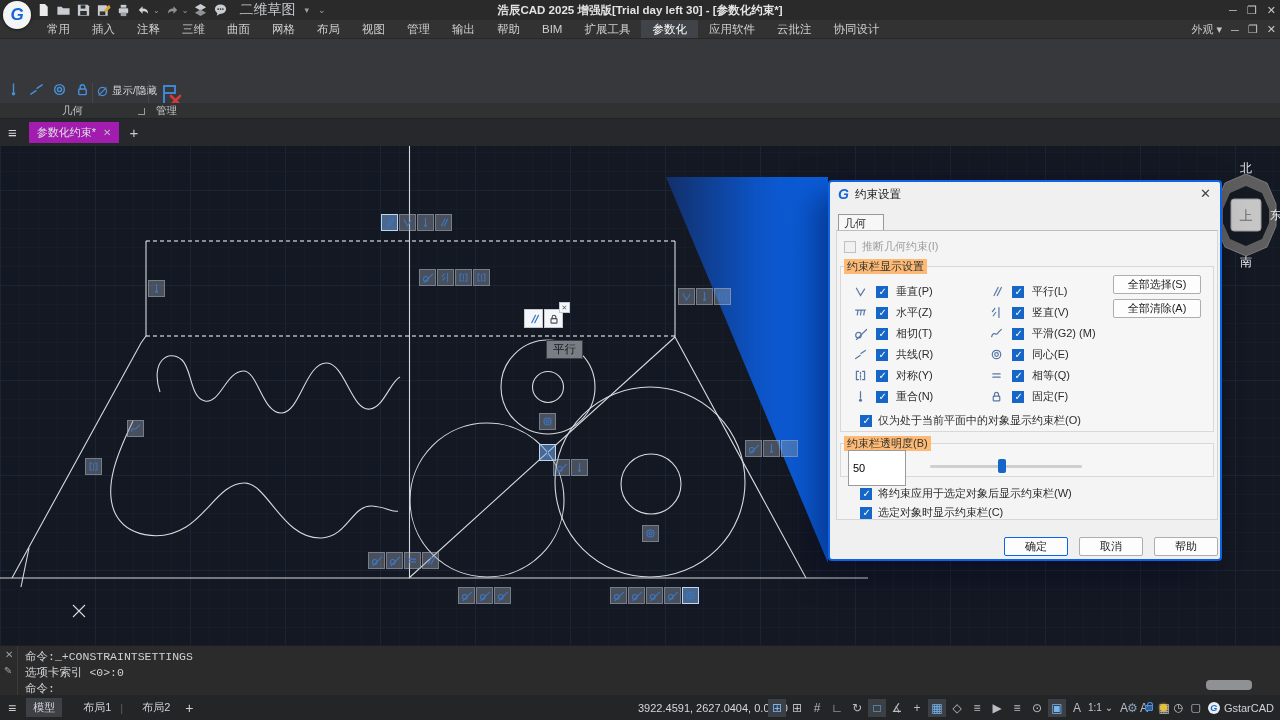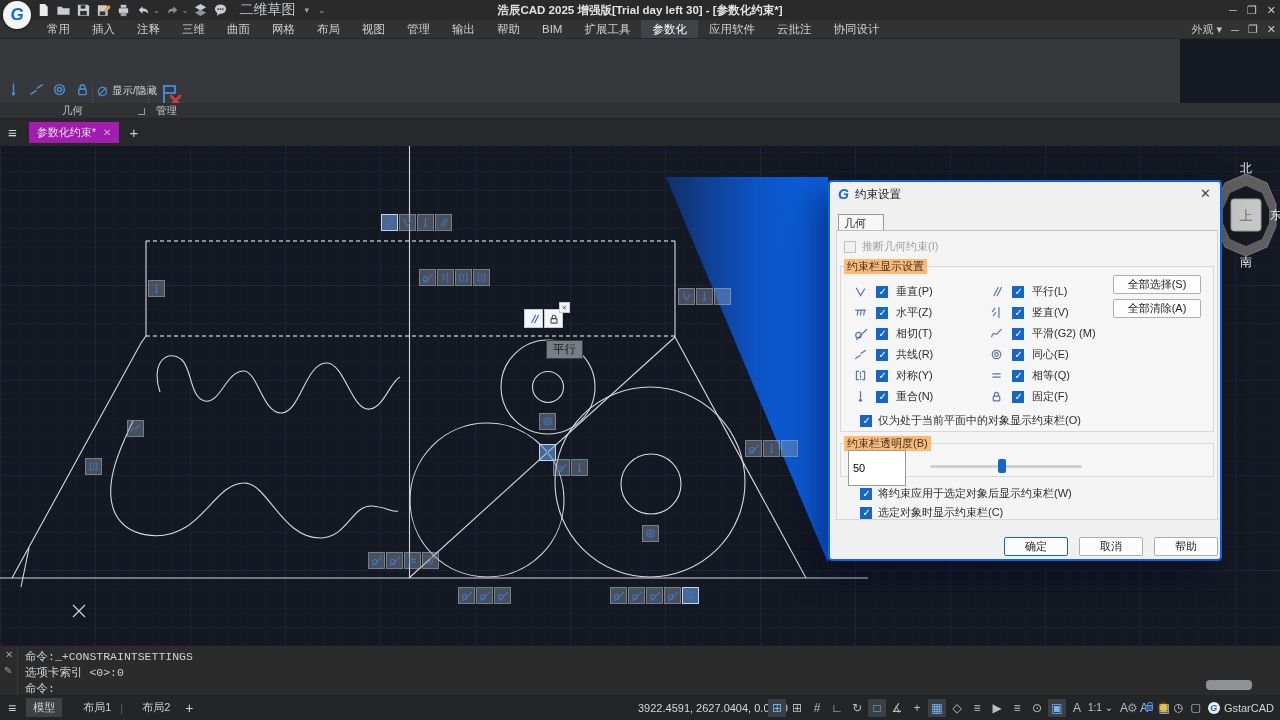--- a/index.html
+++ b/index.html
@@ -19,21 +19,21 @@
   .win-title{position:absolute;left:0;right:0;top:0;height:20px;display:flex;align-items:center;justify-content:center;color:#e4e4e4;font-size:11.5px;font-weight:bold;pointer-events:none;}
   .win-btns{position:absolute;right:4px;top:0;height:20px;display:flex;align-items:center;gap:10px;color:#c9c9c9;font-size:11px;}
 
   
   .ribbon-tabs{position:absolute;left:0;top:20px;width:1280px;height:19px;background:#323232;display:flex;align-items:stretch;padding-left:36px;border-bottom:1px solid #272727;}
   .rtab{display:flex;align-items:center;padding:0 11px;color:#cfcfcf;font-size:11.5px;cursor:default;}
   .rtab.active{background:#404448;color:#ffffff;}
   .tabs-right{position:absolute;right:4px;top:20px;height:19px;display:flex;align-items:center;gap:9px;color:#c5c5c5;font-size:11px;}
 
   
-  .ribbon{position:absolute;left:0;top:39px;width:1180px;height:64px;background:#36383b;}
+  .ribbon{position:absolute;left:0;top:39px;width:1280px;height:64px;background:#36383b;}
   .panel-label-row{position:absolute;left:0;top:103px;width:1280px;height:16px;background:#2f3133;border-bottom:1px solid #232425;}
   .plabel{position:absolute;top:1px;color:#c6c6c6;font-size:10.5px;}
   .launcher{position:absolute;top:5px;width:7px;height:7px;border-right:1px solid #9a9a9a;border-bottom:1px solid #9a9a9a;}
   .geo-grid{position:absolute;left:2px;top:42px;width:92px;display:grid;grid-template-columns:repeat(4,23px);grid-auto-rows:20px;justify-items:center;align-items:center;color:#4a90d9;}
   .geo-btns{position:absolute;left:96px;top:42px;}
   .geo-btn{display:flex;align-items:center;height:20px;gap:3px;color:#d8d8d8;font-size:10.5px;}
   .geo-btn .i{color:#4a90d9;display:inline-flex;}
   .vsep{position:absolute;top:44px;width:1px;background:#2b2d2f;border-right:1px solid #45474a;}
   .del-btn{position:absolute;left:152px;top:42px;width:34px;text-align:center;color:#d8d8d8;font-size:10.5px;line-height:13px;}
 

